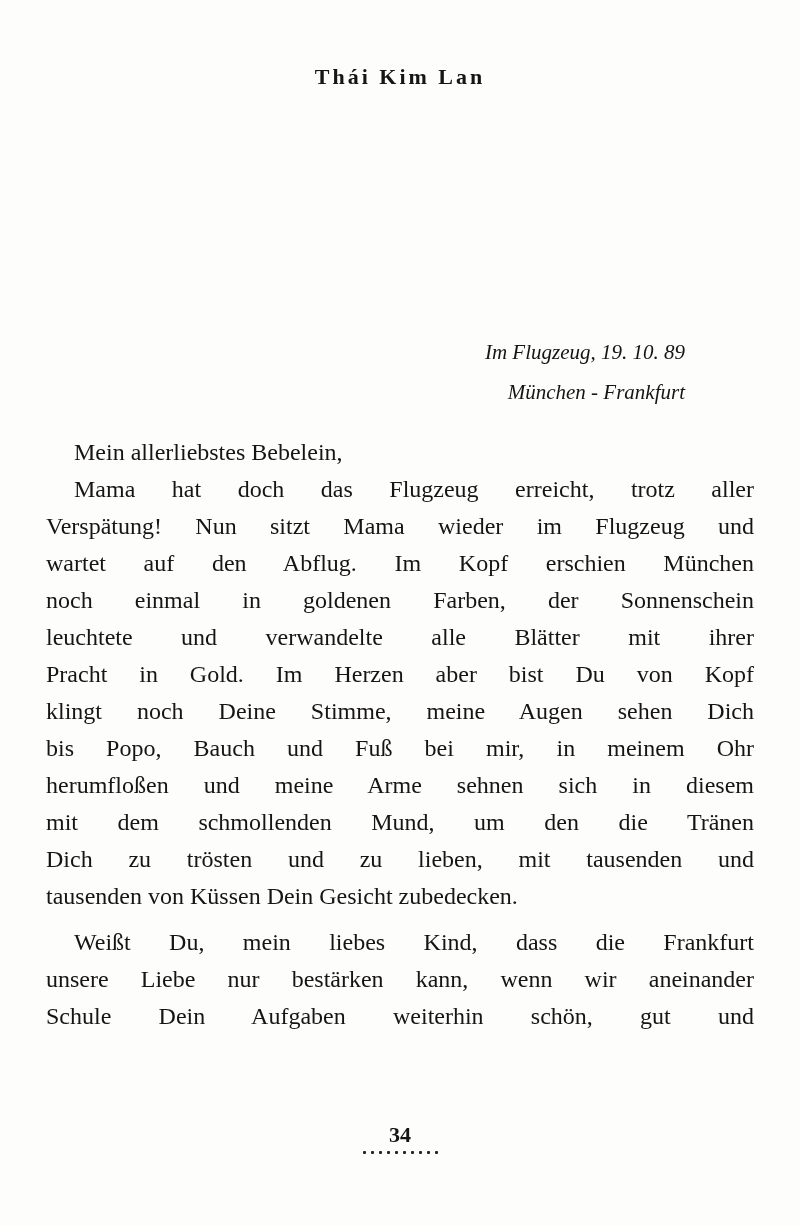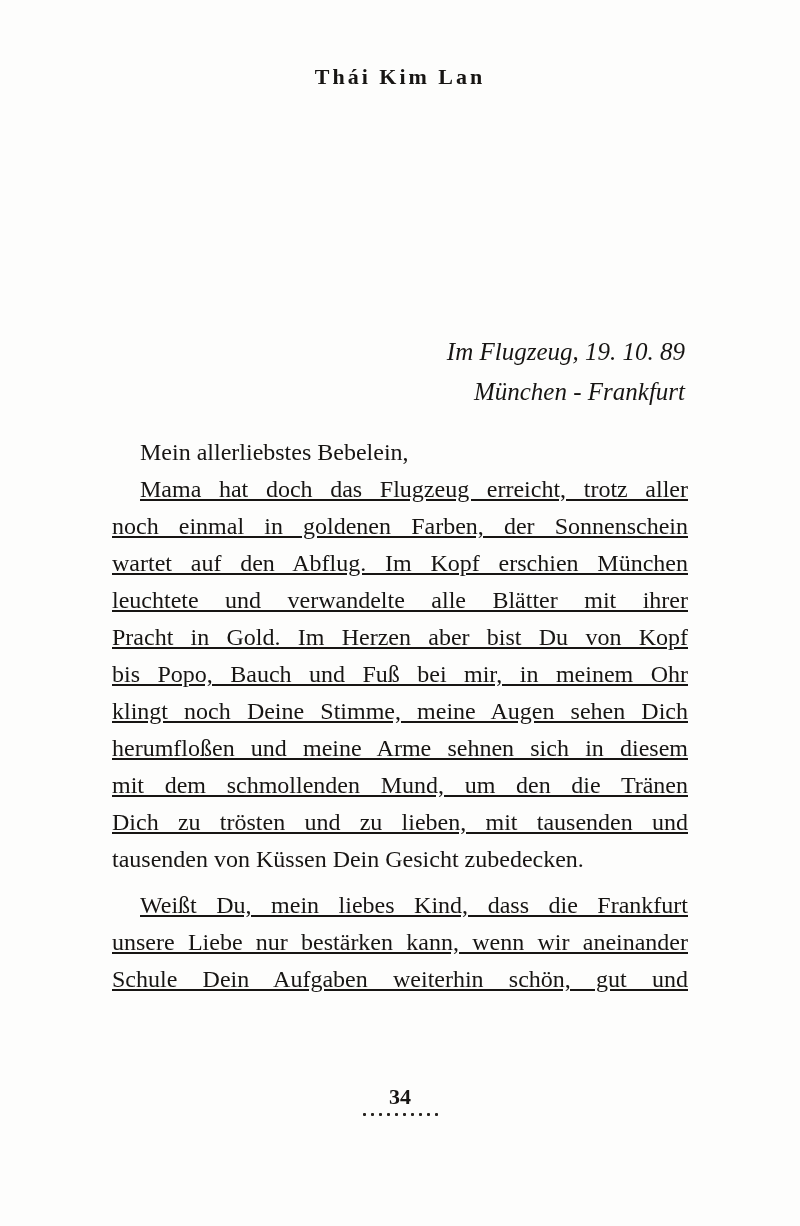--- a/index.html
+++ b/index.html
@@ -21,49 +21,48 @@
     text-align: center;
     font-size: 22px;
     font-weight: 700;
     letter-spacing: 3px;
   }
   .dateline {
     margin-top: 242px;
     padding: 0 115px 0 112px;
     text-align: right;
     font-style: italic;
-    font-size: 25px;
+    font-size: 21px;
     line-height: 40px;
   }
   .bodytext {
-    padding: 0 112px;
+    padding: 0 46px;
     font-size: 24px;
     line-height: 37px;
   }
   .salutation {
     margin-top: 22px;
     text-indent: 28px;
   }
   .jline {
     text-align: justify;
     text-align-last: justify;
-    text-decoration: underline;
   }
   .plainline {
     text-align: left;
   }
   .indent {
     text-indent: 28px;
   }
   .par2 {
     margin-top: 9px;
   }
   .footer {
     position: absolute;
-    top: 1084px;
+    top: 1122px;
     left: 0;
     width: 800px;
     text-align: center;
   }
   .pagenum {
     font-size: 22px;
     font-weight: 700;
   }
   .dots {
     margin-top: 3px;
@@ -89,26 +88,27 @@
     <div>Im Flugzeug, 19. 10. 89</div>
     <div>München - Frankfurt</div>
   </div>
 
   <div class="bodytext">
 
     <div class="salutation plainline">Mein allerliebstes Bebelein,</div>
 
     <div>
       <div class="jline indent">Mama hat doch das Flugzeug erreicht, trotz aller</div>
+      <div class="jline">Verspätung! Nun sitzt Mama wieder im Flugzeug und</div>
+      <div class="jline">wartet auf den Abflug. Im Kopf erschien München</div>
       <div class="jline">noch einmal in goldenen Farben, der Sonnenschein</div>
-      <div class="jline">wartet auf den Abflug. Im Kopf erschien München</div>
       <div class="jline">leuchtete und verwandelte alle Blätter mit ihrer</div>
       <div class="jline">Pracht in Gold. Im Herzen aber bist Du von Kopf</div>
+      <div class="jline">klingt noch Deine Stimme, meine Augen sehen Dich</div>
       <div class="jline">bis Popo, Bauch und Fuß bei mir, in meinem Ohr</div>
-      <div class="jline">klingt noch Deine Stimme, meine Augen sehen Dich</div>
       <div class="jline">herumfloßen und meine Arme sehnen sich in diesem</div>
       <div class="jline">mit dem schmollenden Mund, um den die Tränen</div>
       <div class="jline">Dich zu trösten und zu lieben, mit tausenden und</div>
       <div class="plainline">tausenden von Küssen Dein Gesicht zubedecken.</div>
     </div>
 
     <div class="par2">
       <div class="jline indent">Weißt Du, mein liebes Kind, dass die Frankfurt</div>
       <div class="jline">unsere Liebe nur bestärken kann, wenn wir aneinander</div>
       <div class="jline">Schule Dein Aufgaben weiterhin schön, gut und</div>

